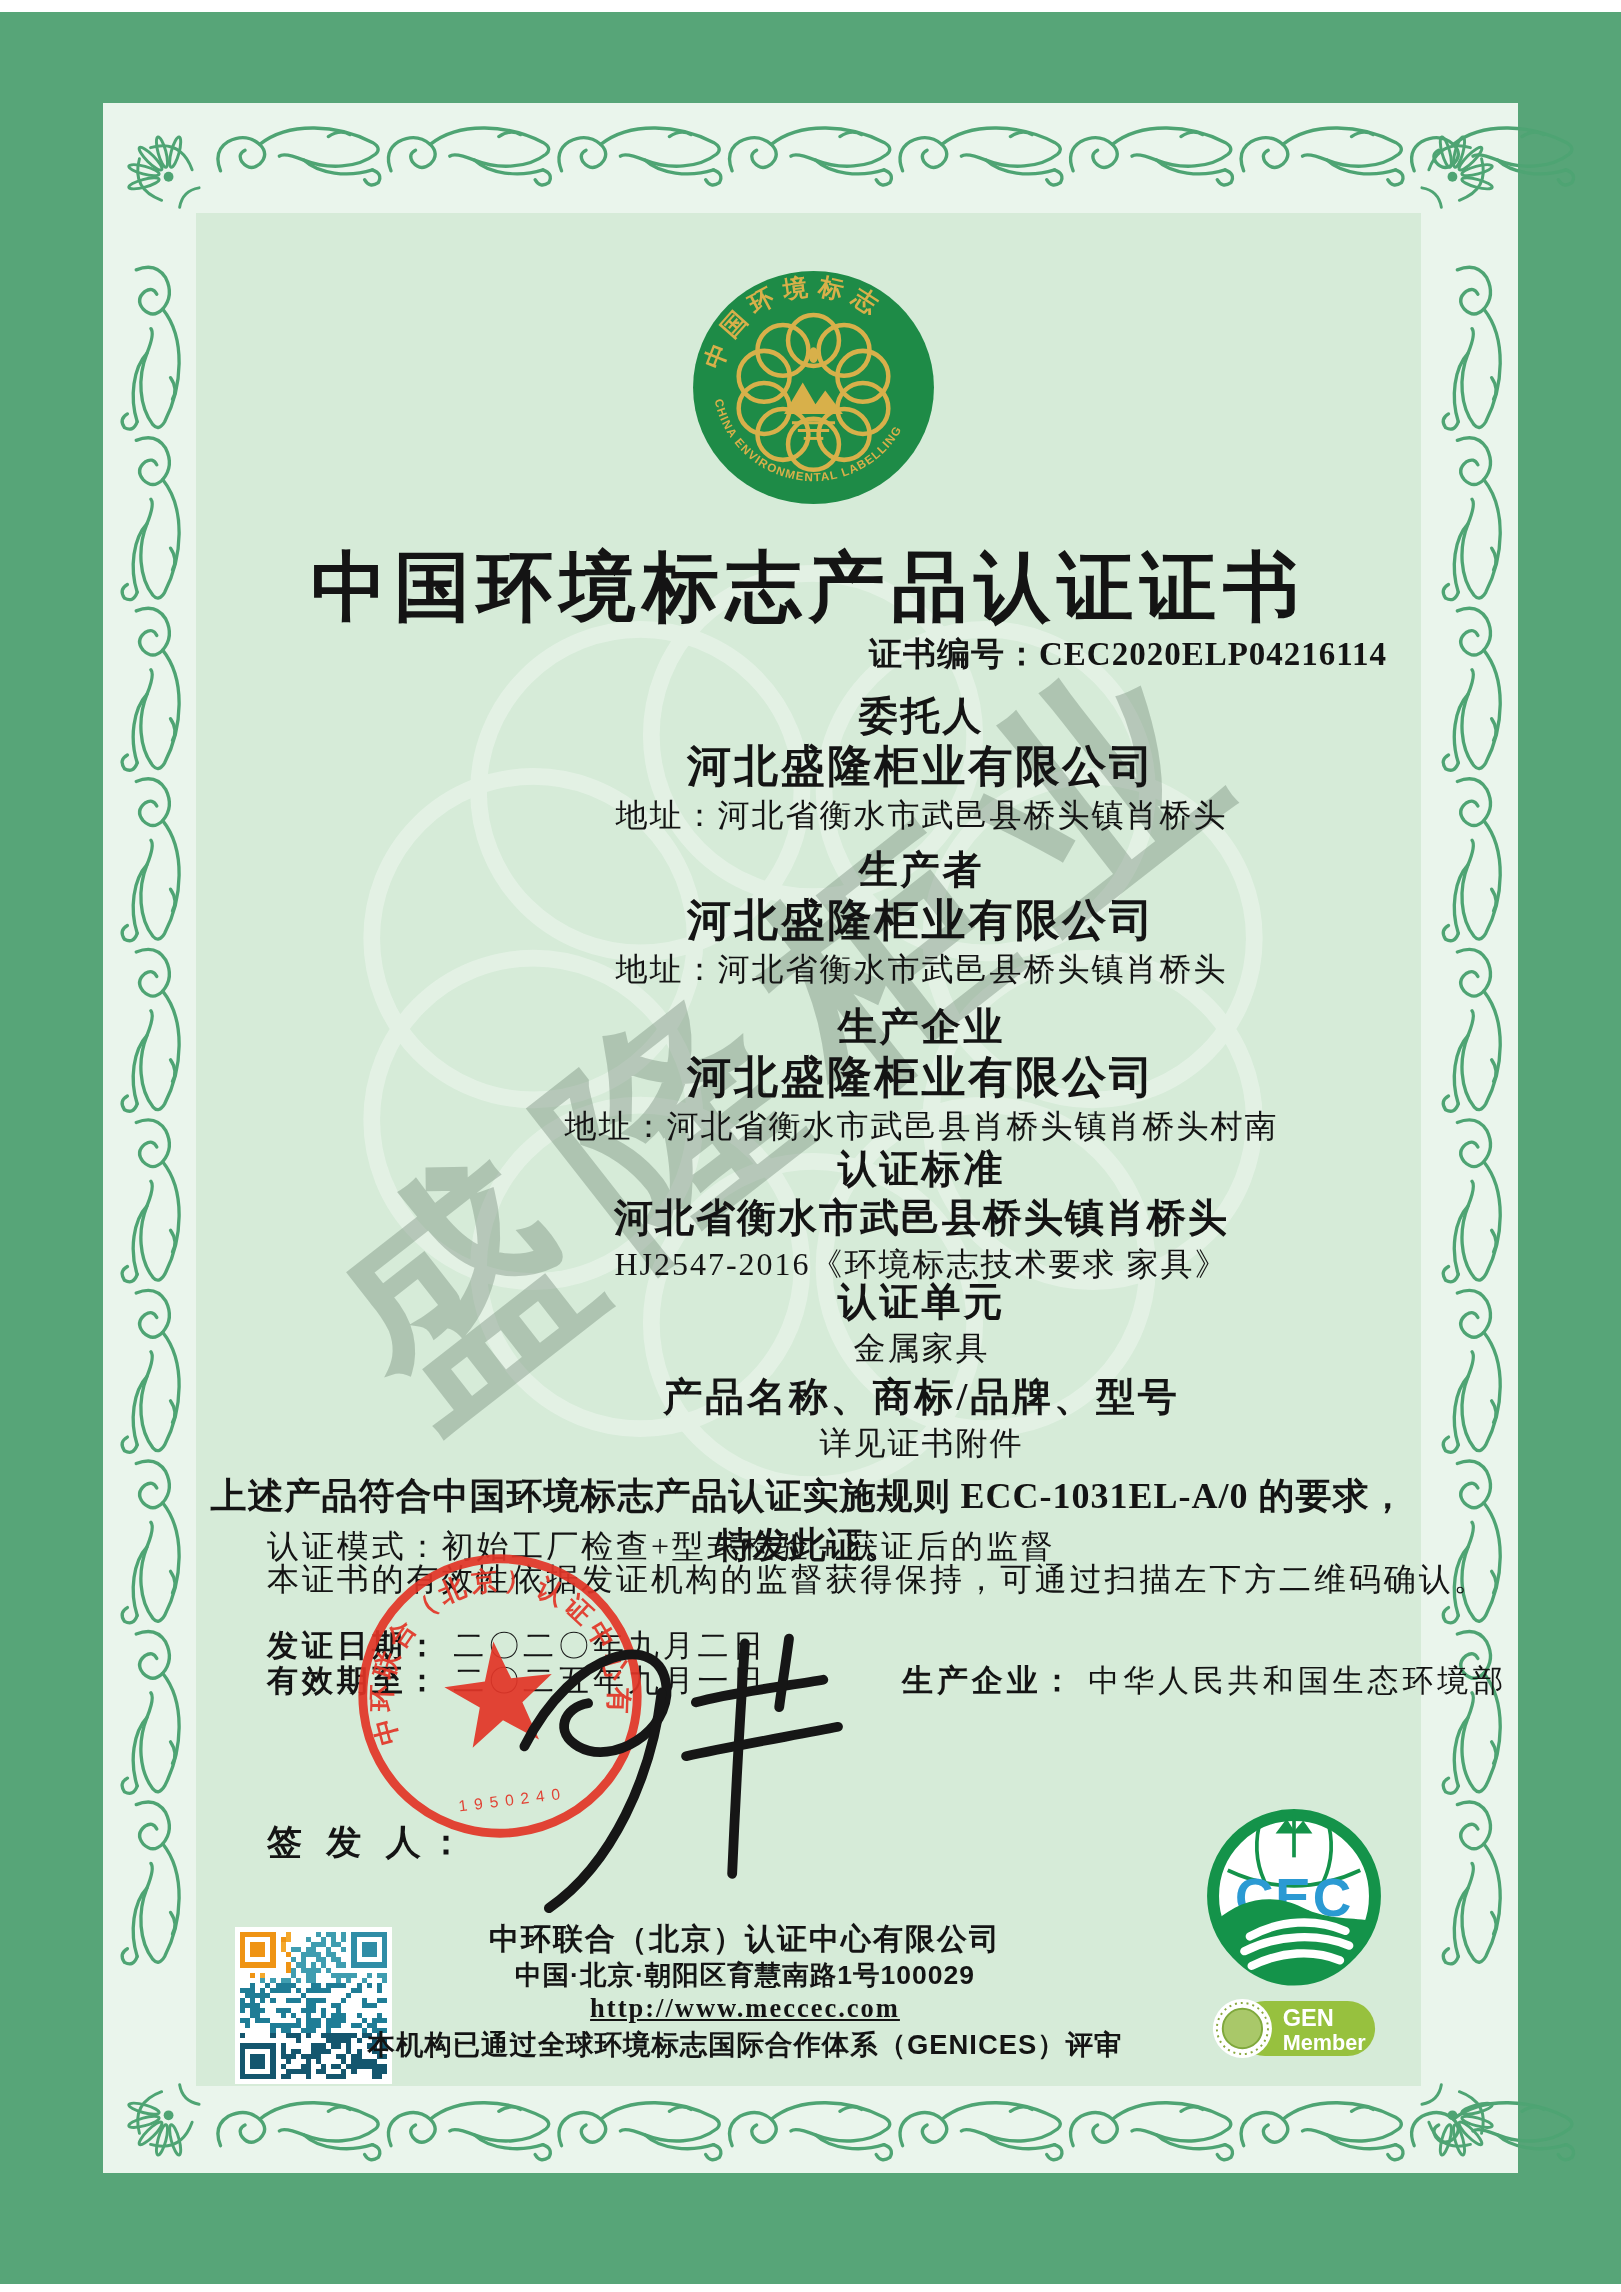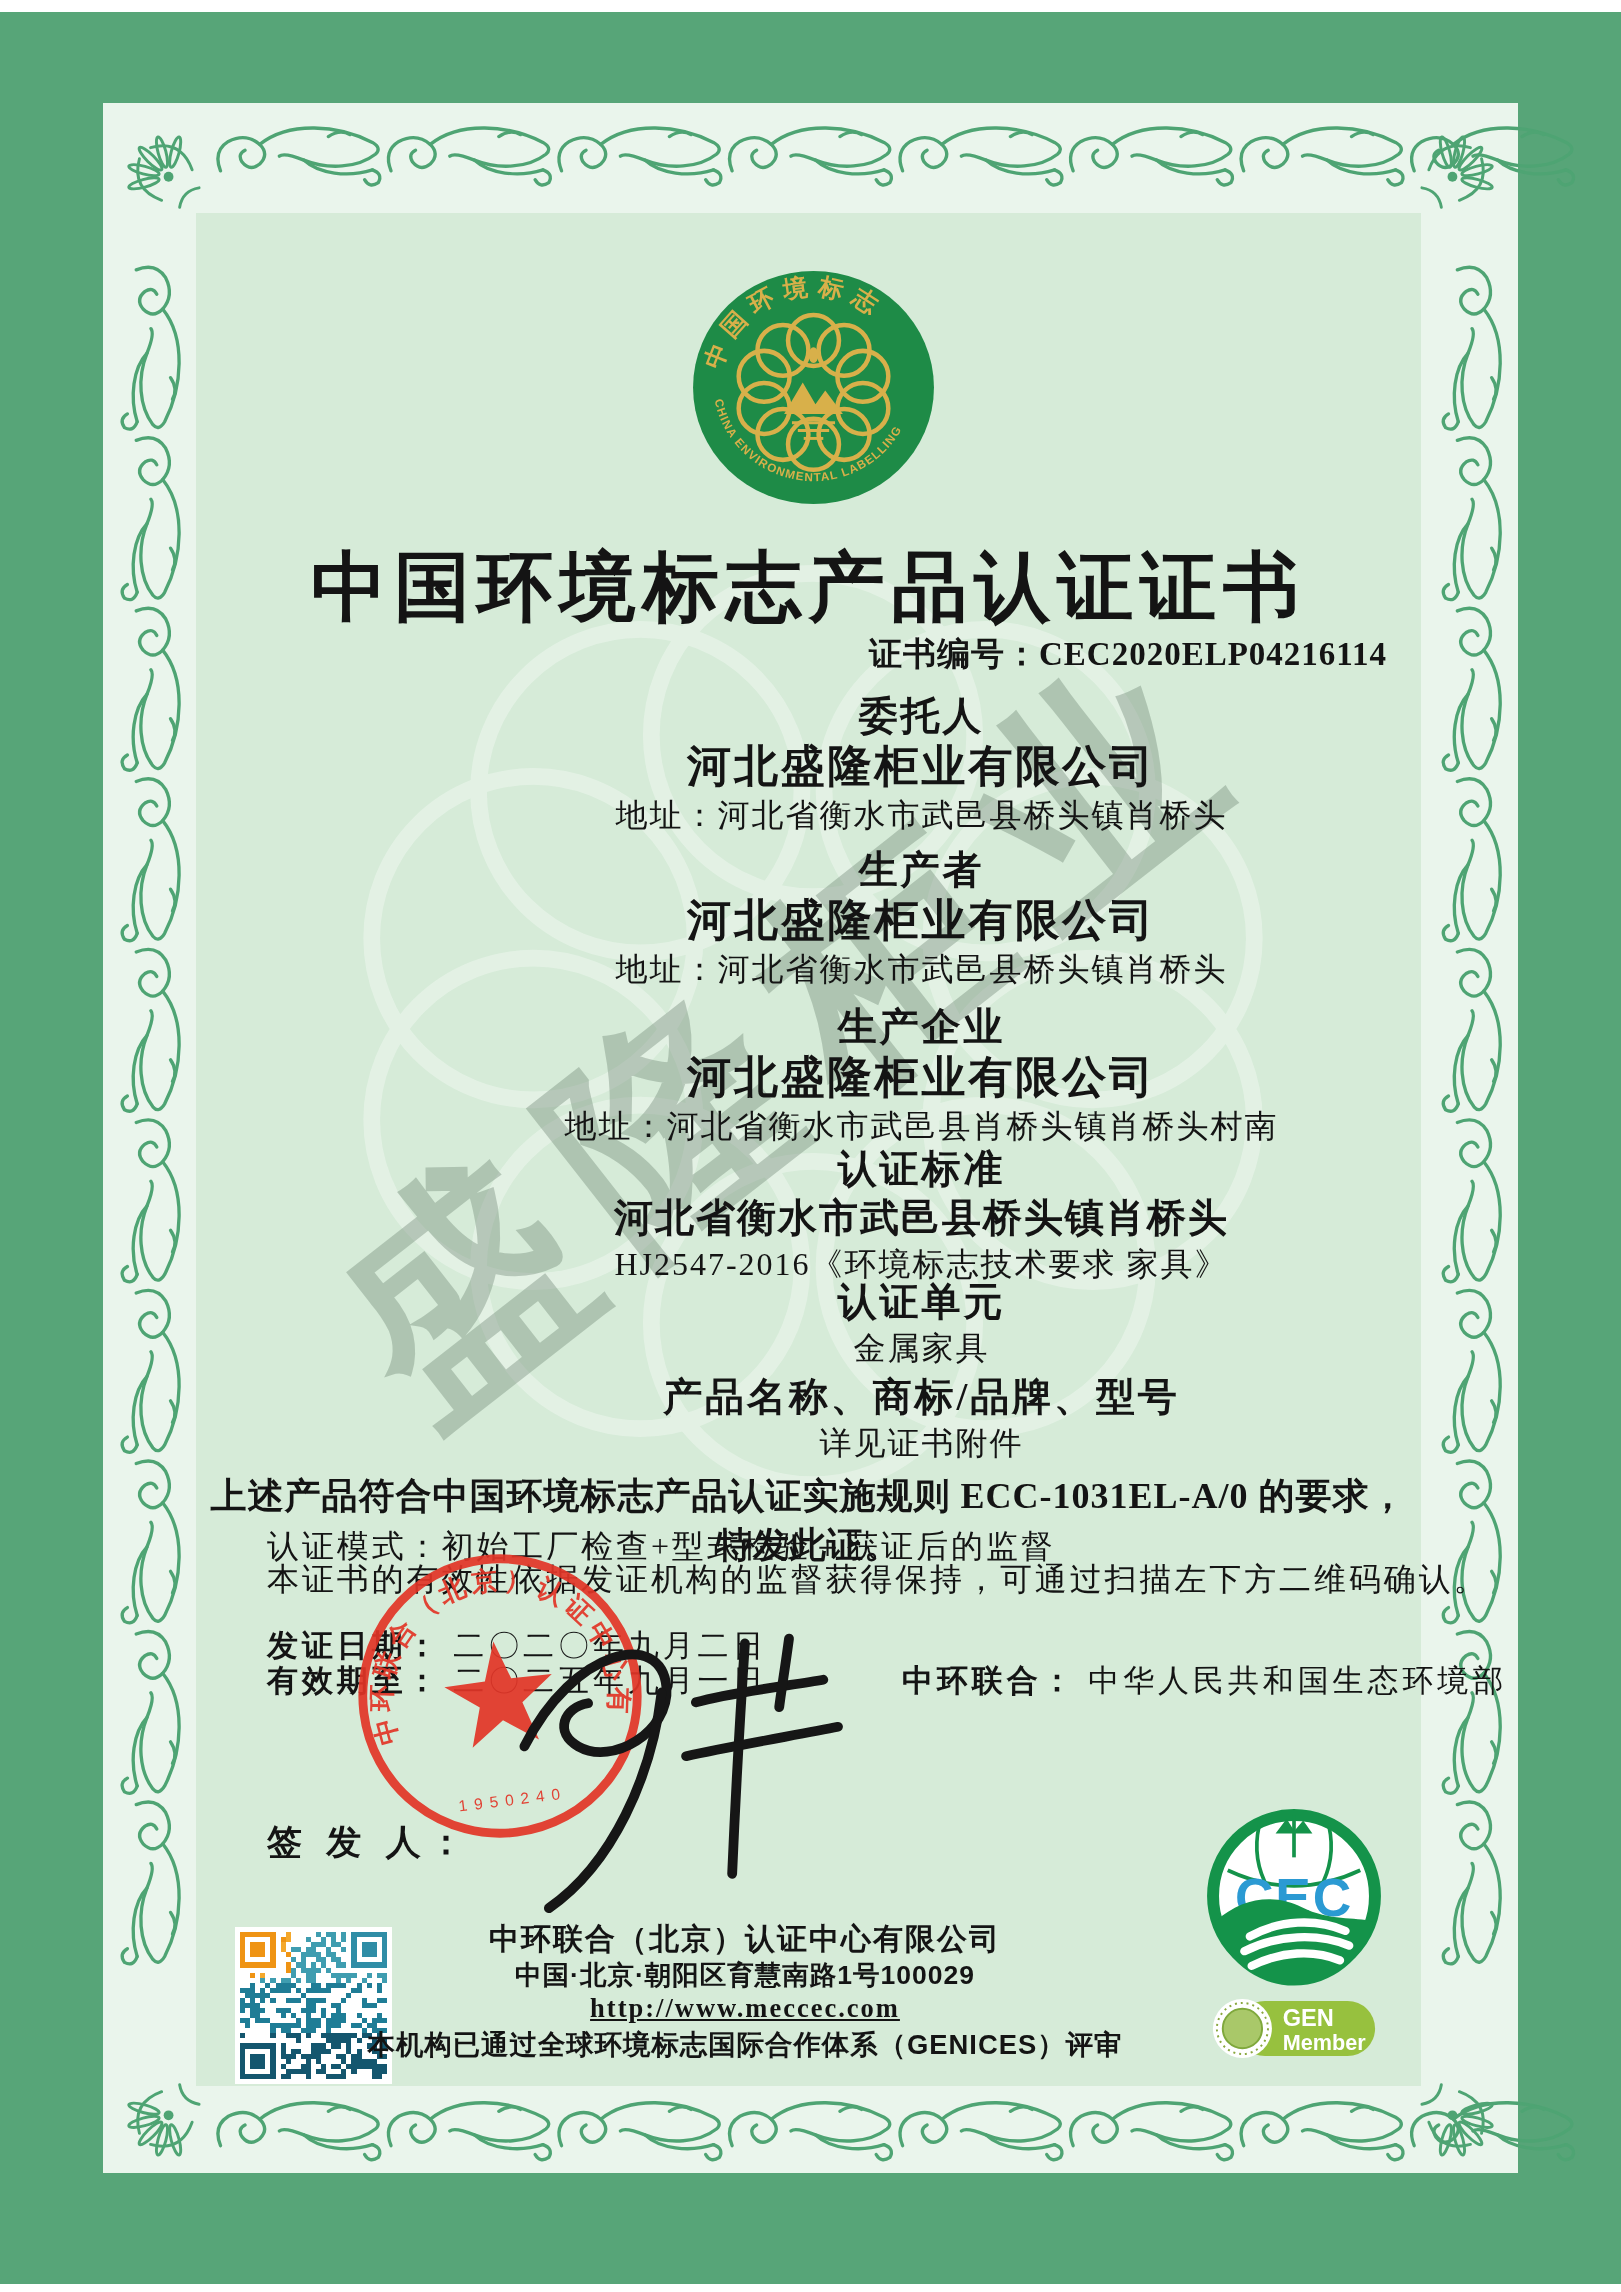--- a/index.html
+++ b/index.html
@@ -203,21 +203,21 @@
   <div class="abs note note1">认证模式：初始工厂检查+型式检验＋获证后的监督</div>
   <div class="abs note note2">本证书的有效性依据发证机构的监督获得保持，可通过扫描左下方二维码确认。</div>
 
   <div class="abs kv kv1">
     <span class="lbl">发证日期：</span><span class="val">二〇二〇年九月二日</span>
   </div>
   <div class="abs kv kv2">
     <span class="lbl">有效期至：</span><span class="val">二〇二五年九月一日</span>
   </div>
   <div class="abs kv kv3">
-    <span class="lbl">中环联合：</span><span class="val">中华人民共和国生态环境部</span>
+    <span class="lbl">生产企业：</span><span class="val">中华人民共和国生态环境部</span>
   </div>
   <div class="abs signer">签 发 人：</div>
 
   <svg class="abs" style="left:353px;top:1549px;opacity:0.92;" width="294" height="294" viewBox="0 0 300 300">
     <g transform="rotate(-7 150 150)">
       <circle cx="150" cy="150" r="140" fill="none" stroke="#e23527" stroke-width="9"></circle>
       <defs>
           <path id="stampArc" d="M 45,192 A 112,112 0 1 1 255,192"></path>
         </defs>
       <text font-size="27" font-weight="bold" fill="#e23527" letter-spacing="5">

